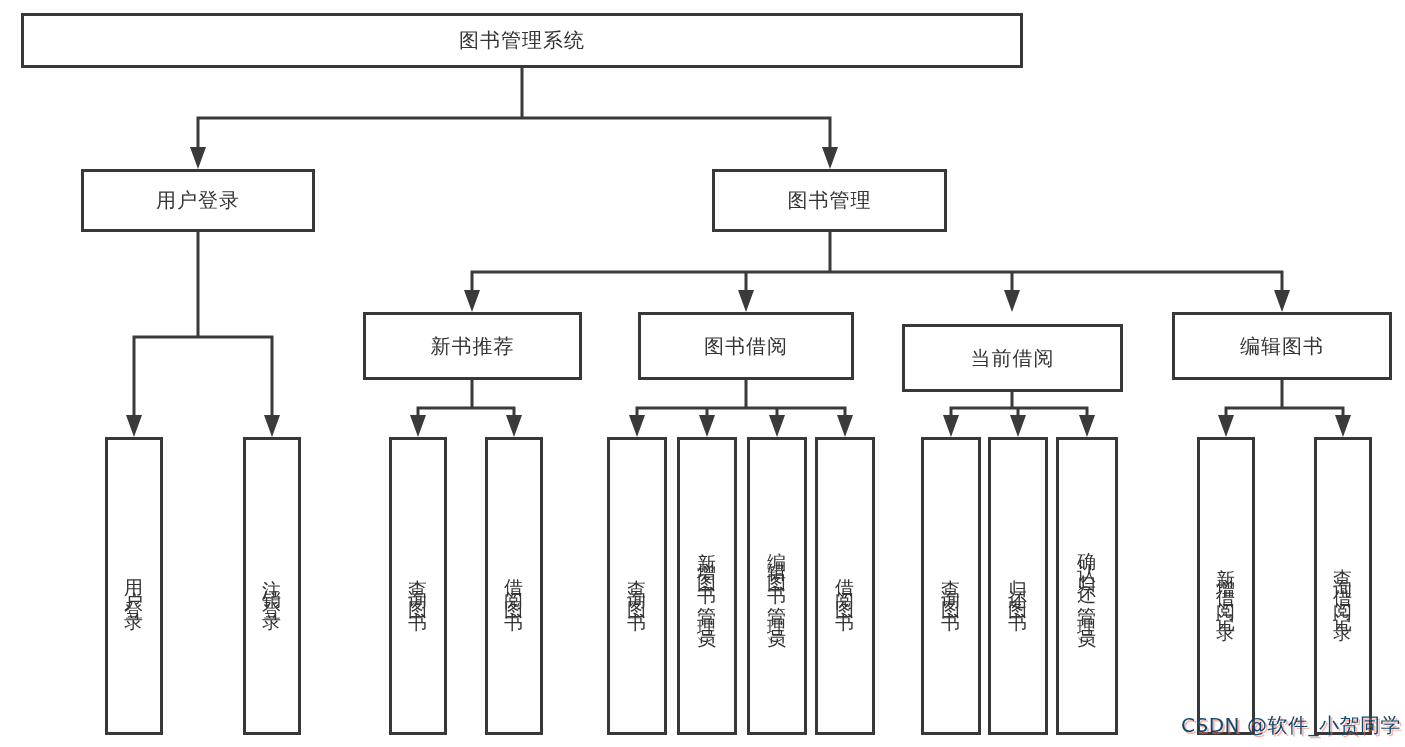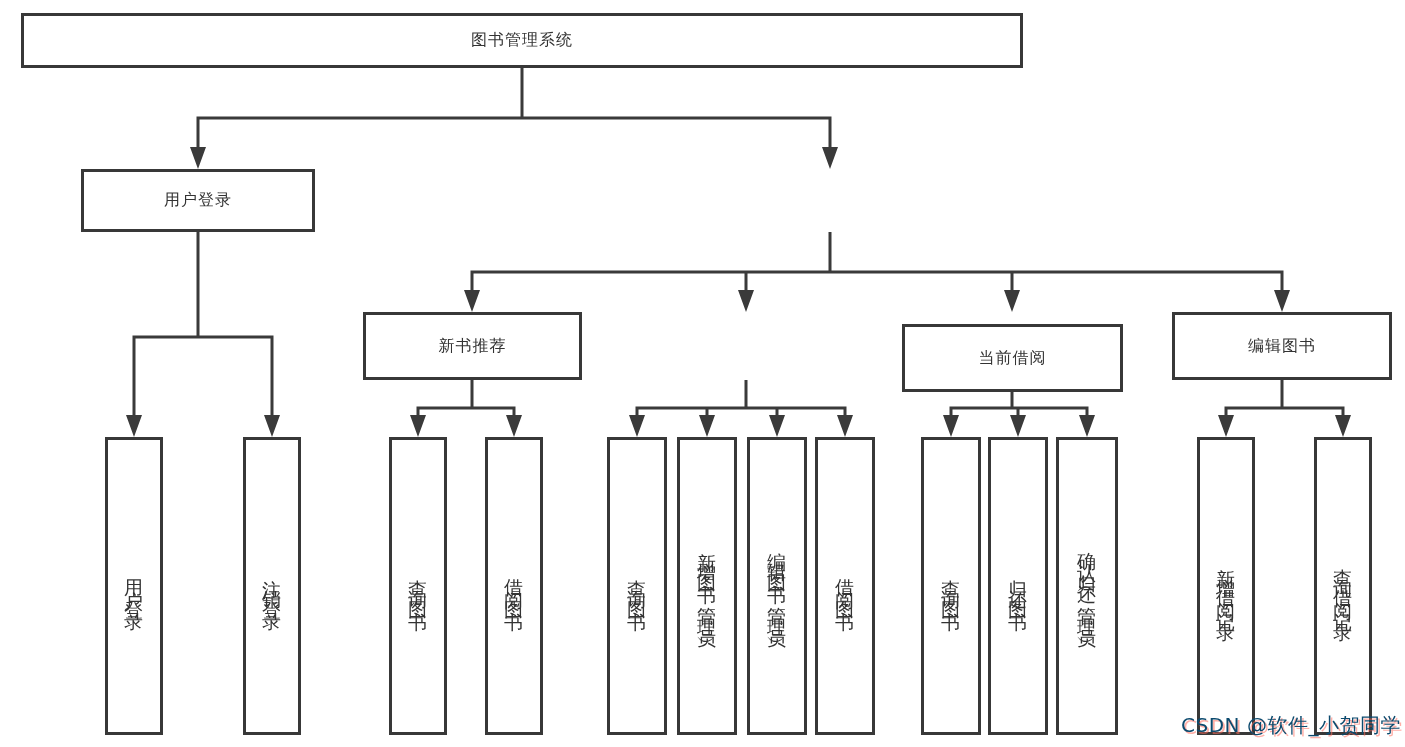--- a/index.html
+++ b/index.html
@@ -21,21 +21,21 @@
     position: absolute;
     box-sizing: border-box;
     background: #ffffff;
     border: 3px solid #383838;
     display: flex;
     align-items: center;
     justify-content: center;
     color: #333333;
   }
   .node .lbl {
-    font-size: 16px;
+    font-size: 20px;
     letter-spacing: 1px;
     white-space: nowrap;
   }
   .leaf .lbl {
     writing-mode: vertical-rl;
     text-orientation: mixed;
     white-space: normal;
     letter-spacing: 11px;
     line-height: 1;
     font-size: 19px;
@@ -107,23 +107,29 @@
              M1335 415 L1351 415 L1343 437 Z"></path>
   </svg>
 
   <div class="node n-root">
     <span class="lbl">图书管理系统</span>
   </div>
 
   <div class="node n-user-login">
     <span class="lbl">用户登录</span>
   </div>
+  <div class="node n-book-mgmt">
+    <span class="lbl">图书管理</span>
+  </div>
 
   <div class="node n-new-rec">
     <span class="lbl">新书推荐</span>
+  </div>
+  <div class="node n-borrowing">
+    <span class="lbl">图书借阅</span>
   </div>
   <div class="node n-current">
     <span class="lbl">当前借阅</span>
   </div>
   <div class="node n-records">
     <span class="lbl">编辑图书</span>
   </div>
 
   <div class="node leaf l-1">
     <span class="lbl">用户登录</span>

